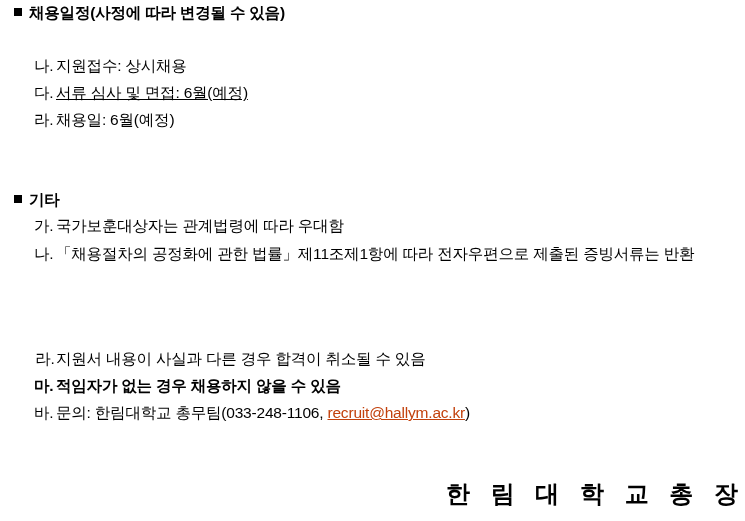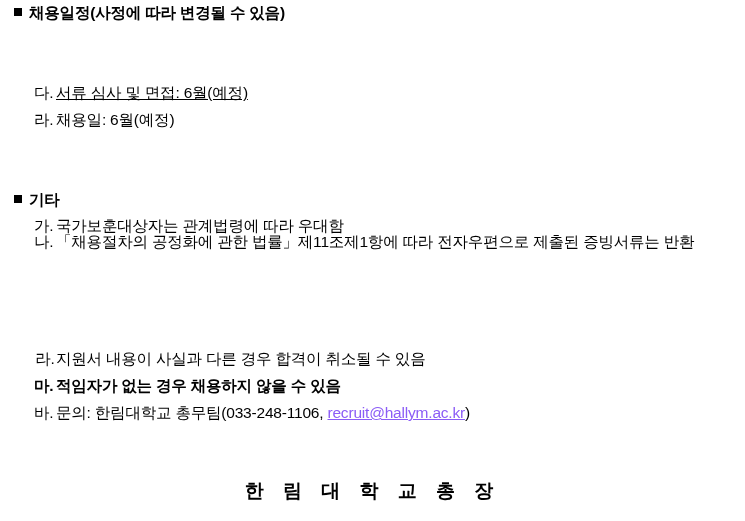--- a/index.html
+++ b/index.html
@@ -52,59 +52,62 @@
     line-height: 1.15;
     letter-spacing: -0.2px;
     white-space: nowrap;
   }
   .wrapitem {
     font-size: 15.5px;
     line-height: 1.3;
     letter-spacing: -0.2px;
   }
   .link {
-    color: #8b5cf6;
+    color: #c2410c;
     text-decoration: underline;
   }
   .signature {
-    text-align: center;
-    font-size: 19px;
+    text-align: right;
+    font-size: 24px;
     font-weight: bold;
     letter-spacing: 7px;
   }
 
   
   #head1      { position: absolute; left: 14px;  top: 4px; }
   #it-1a      { position: absolute; left: 34px;  top: 30px; }
   #it-1b      { position: absolute; left: 34px;  top: 57px; }
   #it-1c      { position: absolute; left: 34px;  top: 84px; text-decoration: underline; }
   #it-1d      { position: absolute; left: 34px;  top: 111px; }
   #note1      { position: absolute; left: 44px;  top: 138px; }
 
   #head2      { position: absolute; left: 14px;  top: 191px; }
   #it-2a      { position: absolute; left: 34px;  top: 217px; }
-  #it-2b      { position: absolute; left: 34px;  top: 232px; width: 706px; }
+  #it-2b      { position: absolute; left: 34px;  top: 244px; width: 706px; }
   #it-2c      { position: absolute; left: 34px;  top: 321px; }
   #it-2d      { position: absolute; left: 34px;  top: 350px; text-align: center; }
   #it-2e      { position: absolute; left: 34px;  top: 377px; font-weight: bold; }
   #it-2f      { position: absolute; left: 34px;  top: 404px; }
 
   #sig        { position: absolute; left: 0;     top: 478px; width: 745px; }
 
   .l2 { padding-left: 22px; display: block; }
 </style>
 </head>
 <body>
 
 <div class="page">
 
   <div class="section-head" id="head1">
     <span class="sq"></span><span>채용일정(사정에 따라 변경될 수 있음)</span>
   </div>
 
+  <div class="item" id="it-1b">
+    <span class="marker">나.</span><span>지원접수: 상시채용</span>
+  </div>
   <div class="item" id="it-1c">
     <span class="marker">다.</span><span>서류 심사 및 면접: 6월(예정)</span>
   </div>
   <div class="item" id="it-1d">
     <span class="marker">라.</span><span>채용일: 6월(예정)</span>
   </div>
 
   <div class="section-head" id="head2">
     <span class="sq"></span><span>기타</span>
   </div>

